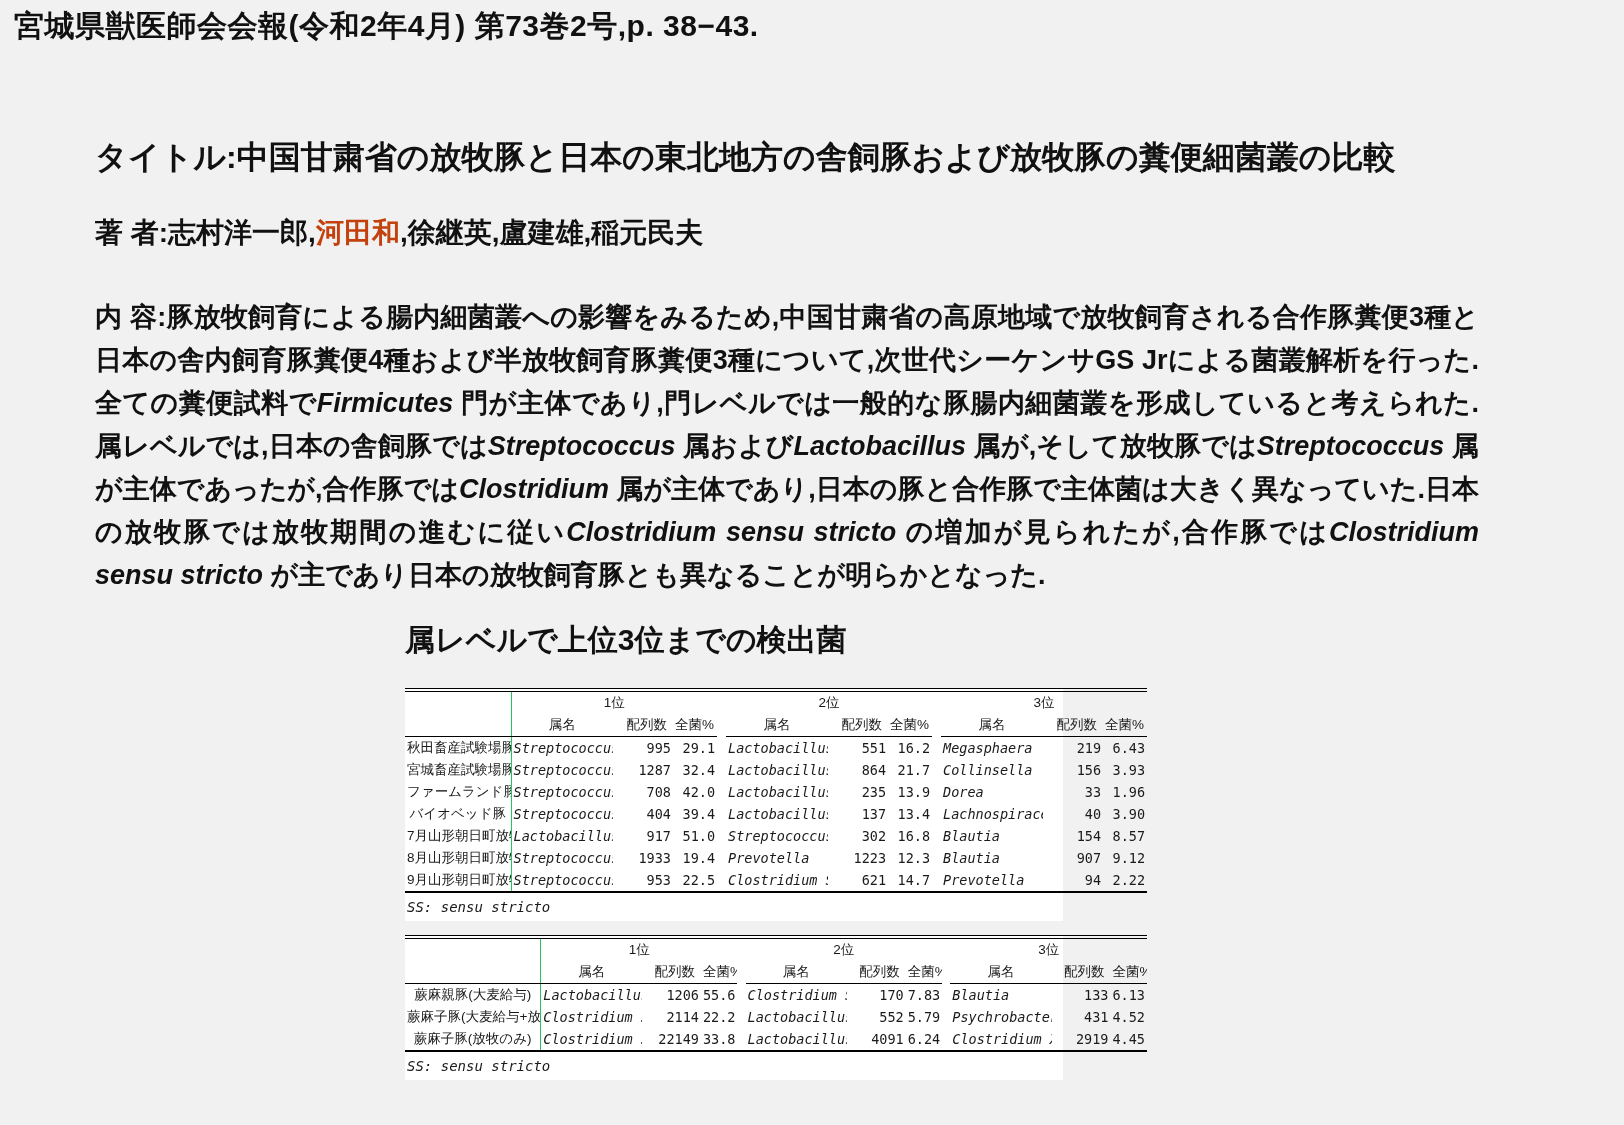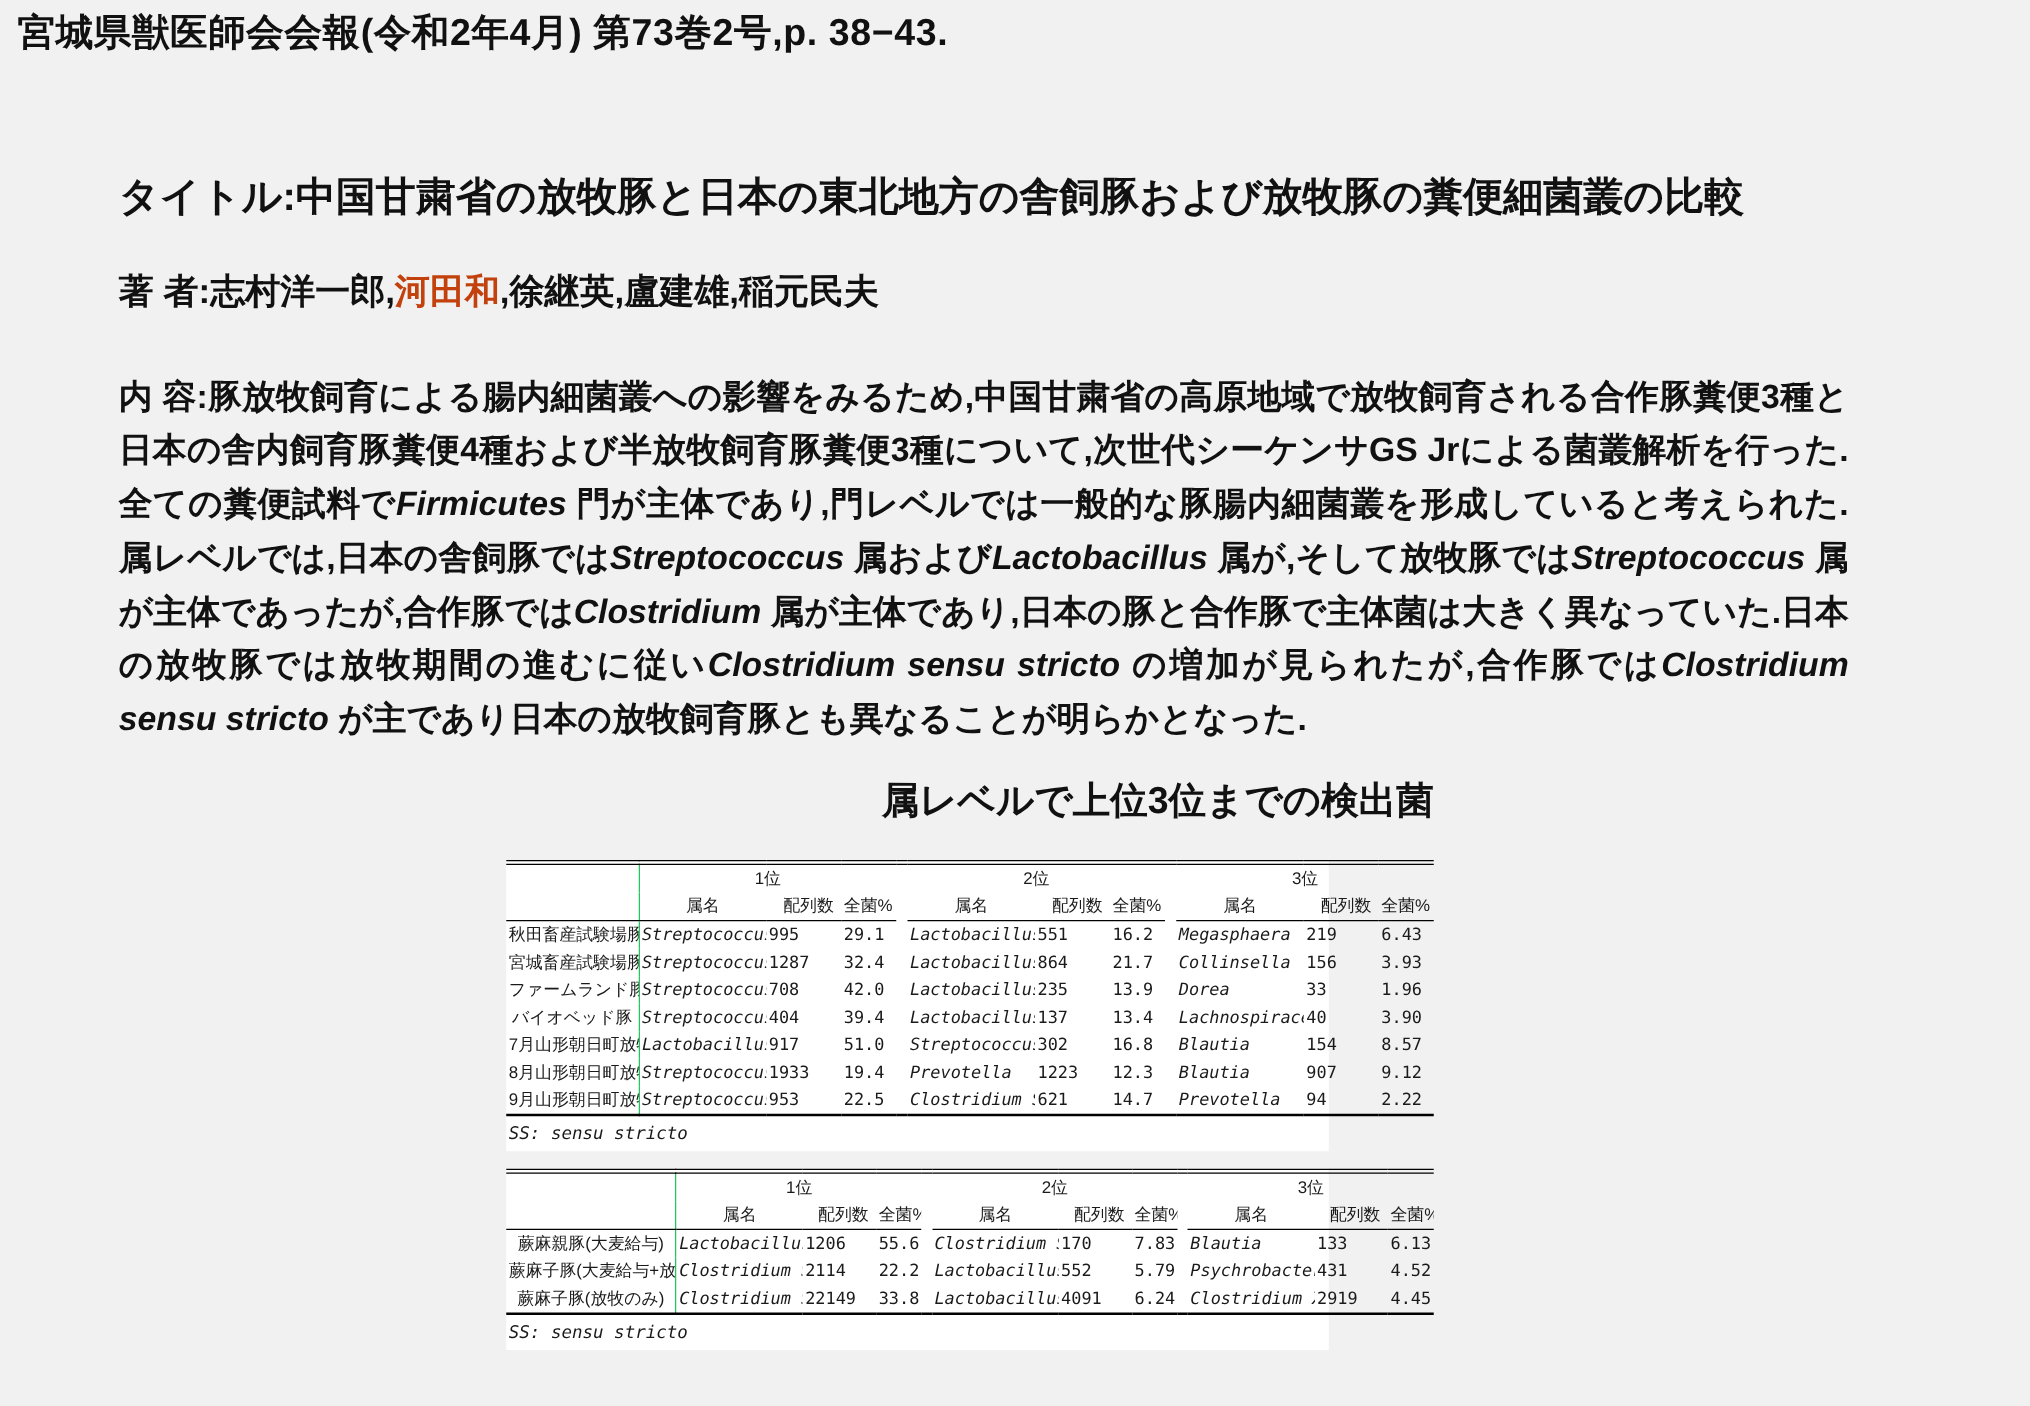--- a/index.html
+++ b/index.html
@@ -37,21 +37,21 @@
     font-size:27px;font-weight:bold;line-height:43px;
     text-align:justify;margin:0;
   }
   .seg-normal{}
   .seg-red{color:#c2410c;}
   .seg-latin{font-style:italic;}
 
   
   .tables-title{
     position:absolute;left:405px;top:620px;width:742px;
-    text-align:right;font-size:30px;font-weight:bold;
+    text-align:left;font-size:30px;font-weight:bold;
     white-space:nowrap;
   }
   .table-card{
     position:absolute;left:405px;width:658px;
     background:#ffffff;
     padding:0 0 6px 0;
   }
   .card-1{top:688px;}
   .card-2{top:935px;}
 
@@ -67,21 +67,21 @@
   table.dtable th,table.dtable td{
     padding:2px 2px;height:17px;overflow:hidden;white-space:nowrap;
   }
   .rank-row th.rank{text-align:center;font-family:"Liberation Sans","DejaVu Sans",sans-serif;}
   .sub-row th{border-bottom:1px solid #000;}
   .sub-row th.gap{border-bottom:none;}
   .sub-row th.h-genus{text-align:center;}
   .sub-row th.h-num{text-align:right;padding-right:6px;}
   th.lbl,td.lbl{border-right:1px solid #22c55e;text-align:center;padding-left:4px;}
   td.genus{font-family:"DejaVu Sans Mono",monospace;font-style:italic;text-align:left;padding-left:10px;}
-  td.num{font-family:"DejaVu Sans Mono",monospace;padding-right:10px;}
+  td.num{font-family:"DejaVu Sans Mono",monospace;text-align:right;padding-right:10px;}
   td.pct{padding-right:4px;}
   th.gap,td.gap{padding:0;}
   td.lbl{font-family:"Liberation Sans","DejaVu Sans",sans-serif;}
 
   .table-footnote{
     font-family:"DejaVu Sans Mono",monospace;
     font-style:italic;font-size:14px;color:#1a1a1a;
     margin:6px 0 0 2px;
   }
 </style>

